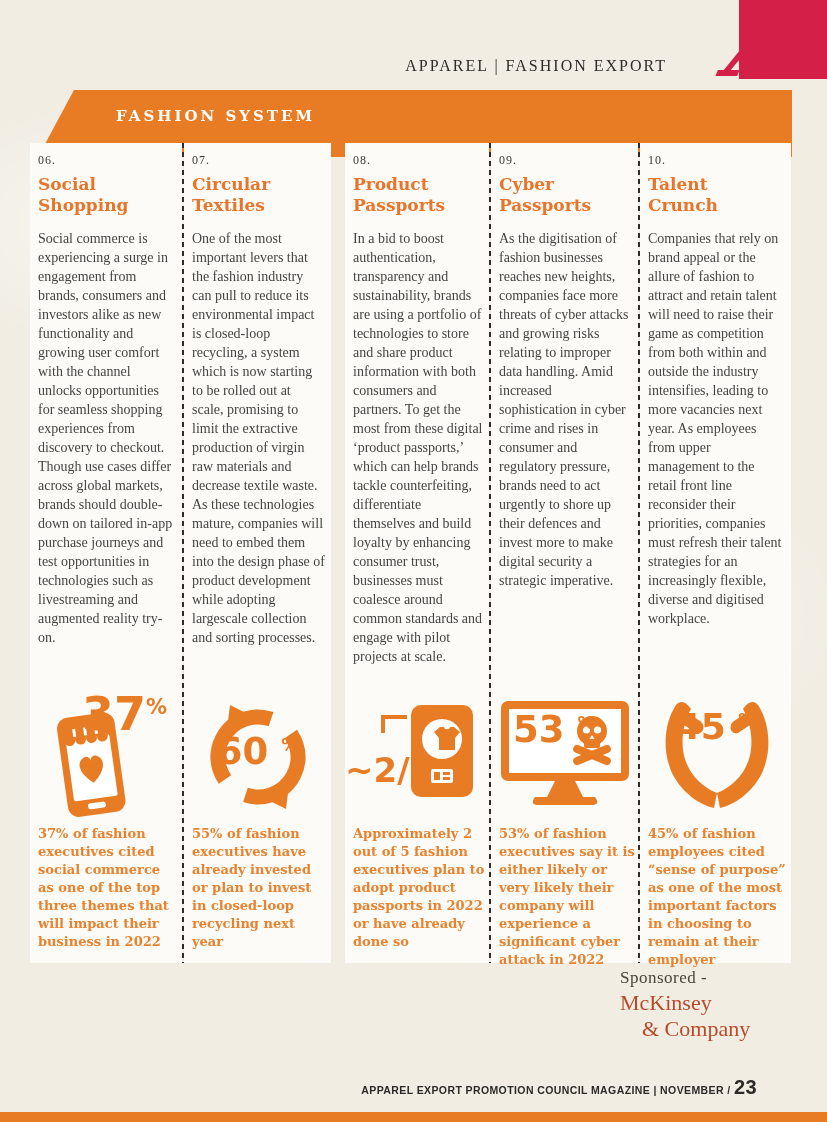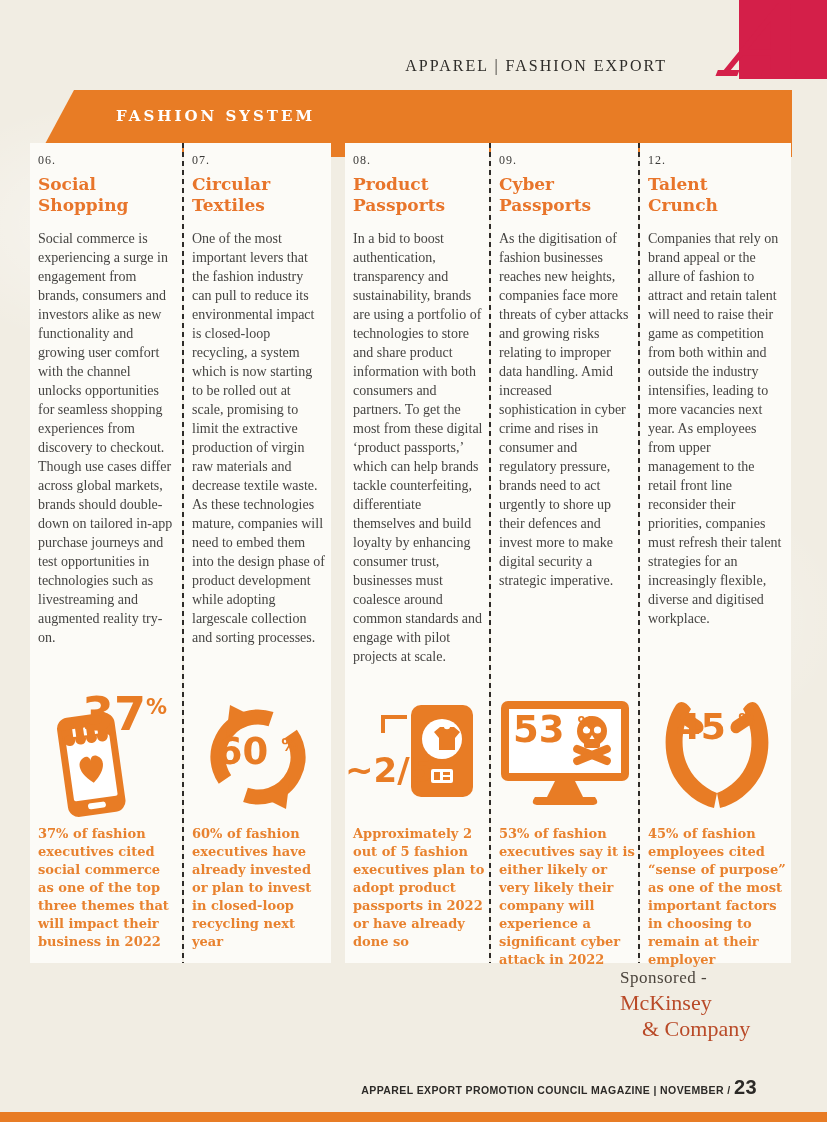--- a/index.html
+++ b/index.html
@@ -150,21 +150,21 @@
     <div class="icon-area">
       <svg class="icon-svg" width="112" height="118" viewBox="0 0 112 118">
         <g transform="rotate(-18 56 60)">
           <circle cx="56" cy="60" r="40" fill="none" stroke="#e87c25" stroke-width="15" stroke-dasharray="100 26 100 25" stroke-dashoffset="12"></circle>
         </g>
         <polygon points="28,8 56,22 24,40" fill="#e87c25"></polygon>
         <polygon points="84,112 56,98 88,80" fill="#e87c25"></polygon>
       </svg>
       <div class="stat"><span class="val">60</span> <span class="pct">%</span></div>
     </div>
-    <p class="caption">60% of fashion executives have already invested or plan to invest in closed-loop recycling next year</p>
+    <p class="caption">55% of fashion executives have already invested or plan to invest in closed-loop recycling next year</p>
   </article>
 
   <article class="col c3">
     <div class="num">08.</div>
     <h2 class="trend-title">Product Passports</h2>
     <p class="body-text">In a bid to boost authentication, transparency and sustainability, brands are using a portfolio of technologies to store and share product information with both consumers and partners. To get the most from these digital ‘product passports,’ which can help brands tackle counterfeiting, differentiate themselves and build loyalty by enhancing consumer trust, businesses must coalesce around common standards and engage with pilot projects at scale.</p>
     <div class="icon-area">
       <div class="bracket"></div>
       <svg class="icon-svg" width="80" height="110" viewBox="0 0 80 110">
         <rect x="8" y="8" width="62" height="92" rx="10" fill="#e87c25"></rect>
@@ -199,21 +199,21 @@
           <rect x="77" y="54" width="40" height="8" rx="4" transform="rotate(22 97 58)"></rect>
           <rect x="77" y="54" width="40" height="8" rx="4" transform="rotate(-22 97 58)"></rect>
         </g>
       </svg>
       <div class="stat"><span class="val">53</span> <span class="pct">%</span></div>
     </div>
     <p class="caption">53% of fashion executives say it is either likely or very likely their company will experience a significant cyber attack in 2022</p>
   </article>
 
   <article class="col c5">
-    <div class="num">12.</div>
+    <div class="num">10.</div>
     <h2 class="trend-title">Talent Crunch</h2>
     <p class="body-text">Companies that rely on brand appeal or the allure of fashion to attract and retain talent will need to raise their game as competition from both within and outside the industry intensifies, leading to more vacancies next year. As employees from upper management to the retail front line reconsider their priorities, companies must refresh their talent strategies for an increasingly flexible, diverse and digitised workplace.</p>
     <div class="icon-area">
       <svg class="icon-svg" width="126" height="114" viewBox="0 0 126 114">
         <g fill="#e87c25">
           <path d="M22 6 C10 24 8 52 18 74 C28 94 46 106 60 109 L63 94 C48 88 36 76 31 60 C26 44 29 24 37 10 C32 2 26 1 22 6 Z"></path>
           <path d="M34 14 l12 8 c6 4 4 14 -4 12 l-12 -8 c-7 -5 -3 -16 4 -12 Z"></path>
           <path d="M104 6 C116 24 118 52 108 74 C98 94 80 106 66 109 L63 94 C78 88 90 76 95 60 C100 44 97 24 89 10 C94 2 100 1 104 6 Z"></path>
           <path d="M92 14 l-12 8 c-6 4 -4 14 4 12 l12 -8 c7 -5 3 -16 -4 -12 Z"></path>
         </g>

